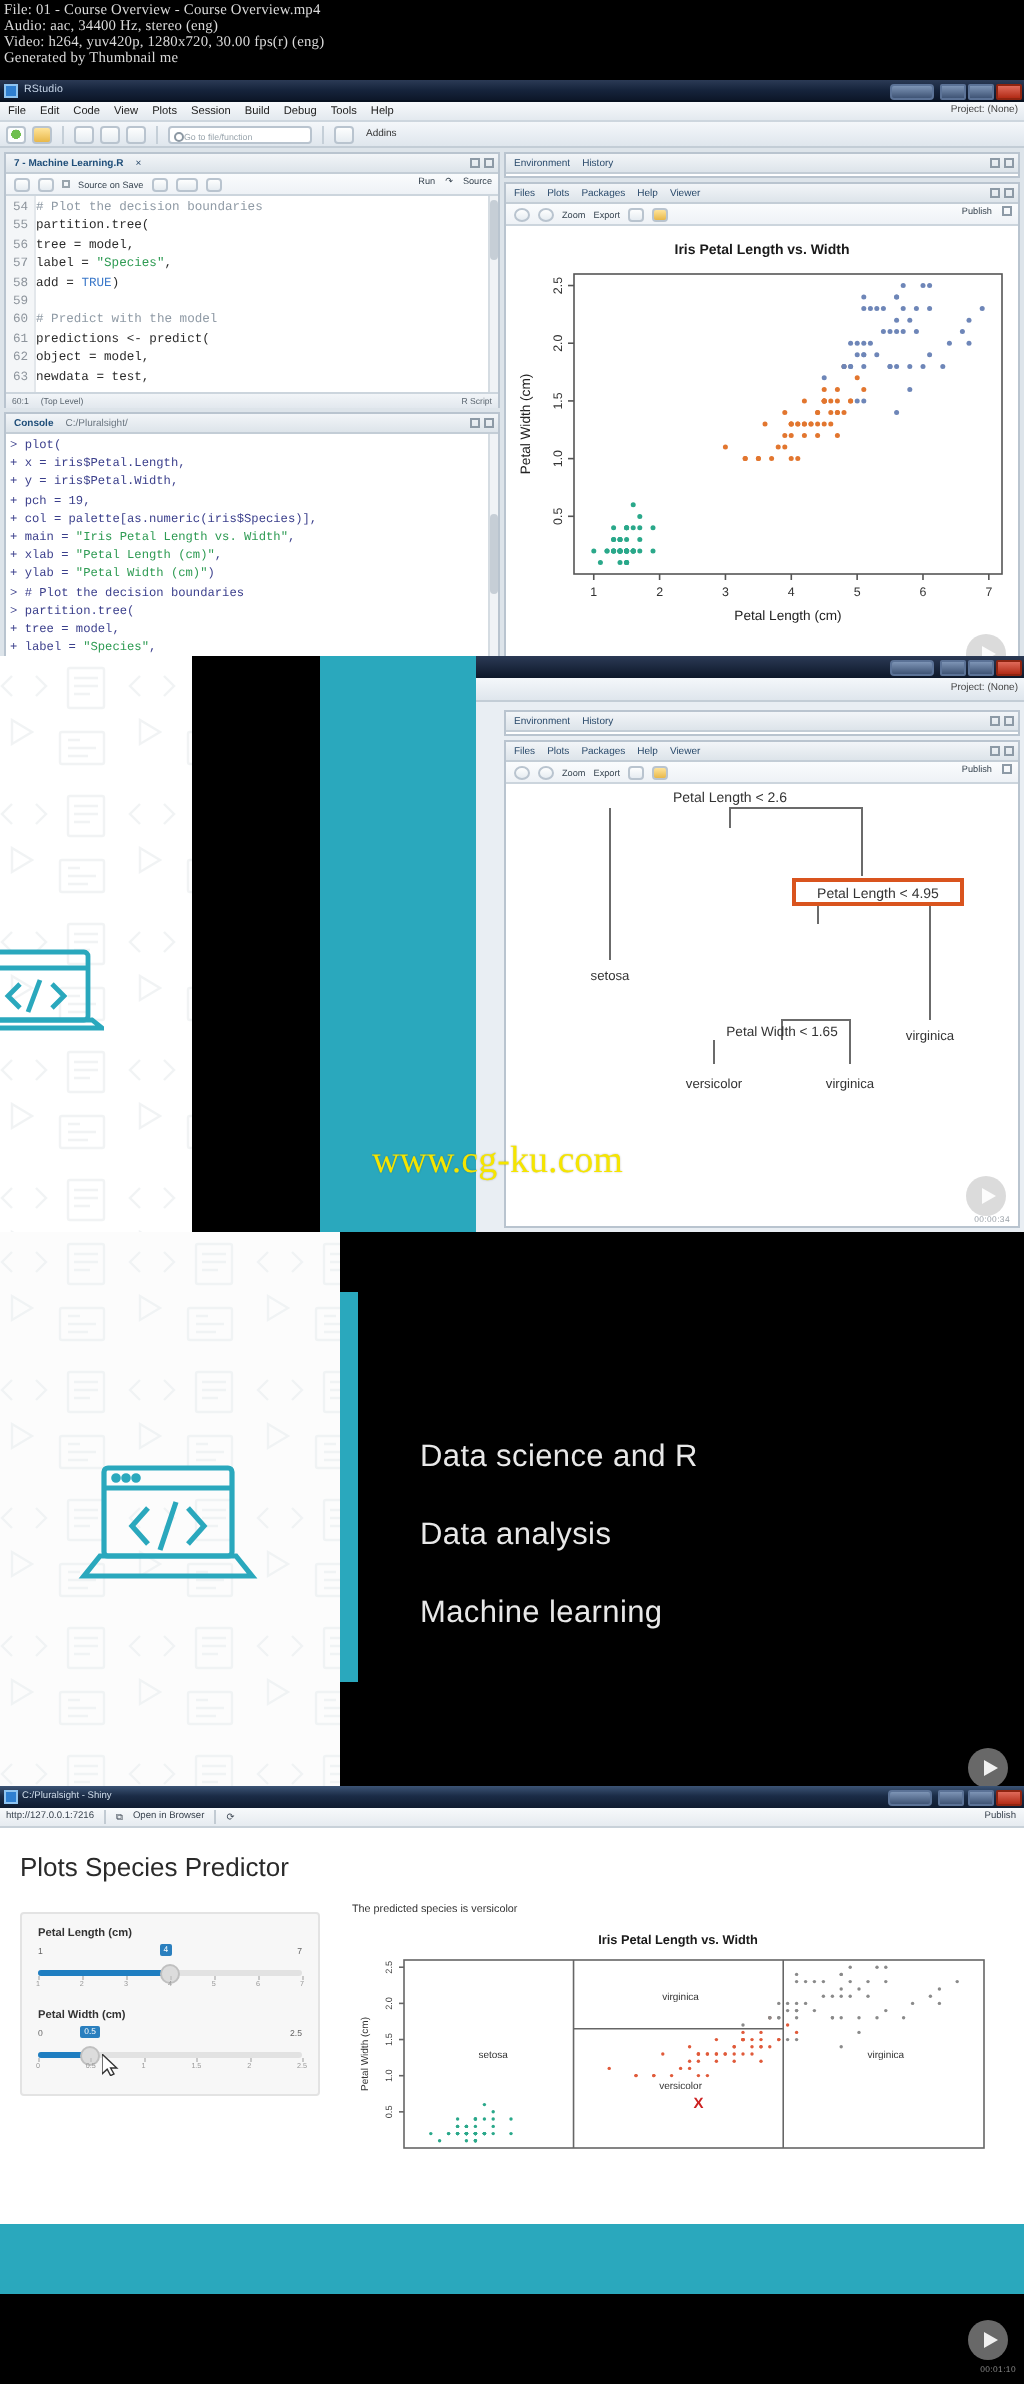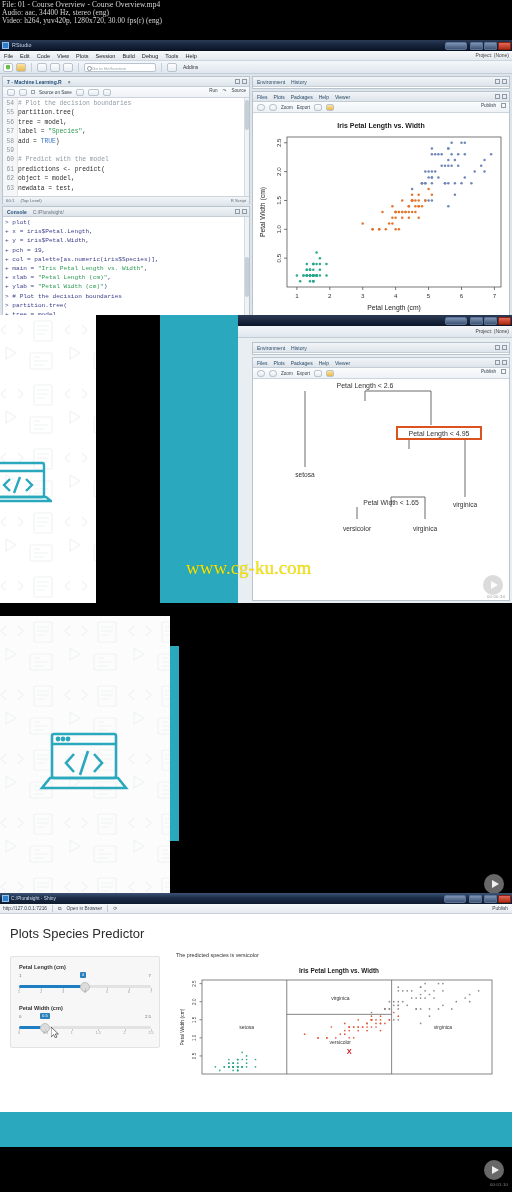--- a/index.html
+++ b/index.html
@@ -15,21 +15,21 @@
     background:#000; color:#d9d9d9;
     font-family:"Liberation Serif", serif;
     font-size:7.4px; line-height:8.1px; padding:1px 2px 0 2px;
     white-space:nowrap;
   }
   .vidinfo div{letter-spacing:.1px;}
 
   
   .frame { position:absolute; left:0; width:512px; overflow:hidden; background:#000; }
   #frame1 { top:40px;  height:288px; }
-  #frame2 { top:315px; height:288px; }
+  #frame2 { top:328px; height:288px; }
   #frame3 { top:616px; height:288px; }
   #frame4 { top:904px; height:288px; }
 
   
   .titlebar {
     position:relative; height:11px; width:100%;
     background:linear-gradient(to bottom,#2b3a55 0%,#16243c 50%,#0d1729 100%);
     border-bottom:1px solid #06101f;
   }
   .tb-ico { position:absolute; left:2px; top:2px; width:7px; height:7px;
@@ -146,20 +146,21 @@
 
   svg{display:block;}
 </style>
 </head>
 <body>
 
 <div class="vidinfo">
   <div>File: 01 - Course Overview - Course Overview.mp4</div>
   <div>Audio: aac, 34400 Hz, stereo (eng)</div>
   <div>Video: h264, yuv420p, 1280x720, 30.00 fps(r) (eng)</div>
+  <div>Generated by Thumbnail me</div>
 </div>
 
 <div class="frame" id="frame1">
 
   <div class="titlebar">
     <div class="tb-ico"></div>
     <div class="tb-title">RStudio</div>
     <div class="tb-btns">
       <div class="tb-pill"></div>
       <div class="tb-btn"></div>
@@ -653,20 +654,25 @@
         <circle cx="34" cy="13" r="1.1" fill="#2aa8bd"></circle>
         <path d="M8 62h84l-8-10H16z"></path>
         <path d="M40 28 l-8 9 8 9 M60 28 l8 9 -8 9 M54 25 l-8 24"></path>
       </g>
     </svg>
   </div>
 
   <div class="black-panel" style="left:170px;top:0;width:342px;height:288px;"></div>
   <div class="teal-bar" style="left:170px;top:30px;width:9px;height:195px;"></div>
 
+  <div style="position:absolute;left:210px;top:104px;">
+    <div class="bullet" style="margin-bottom:21px;">Data science and R</div>
+    <div class="bullet" style="margin-bottom:21px;">Data analysis</div>
+    <div class="bullet">Machine learning</div>
+  </div>
 
   <div class="play-ov" style="right:8px;bottom:10px;"></div>
   <div class="tstamp" style="right:4px;bottom:3px;color:#888;">00:00:52</div>
 
   <div class="taskbar" style="bottom:0;">
     <div class="tbk-item">
       <div class="tbk-sq"></div>
       <span class="tbk-lbl">C:/Pluralsight - Shiny</span>
     </div>
     <div class="tbk-right">

